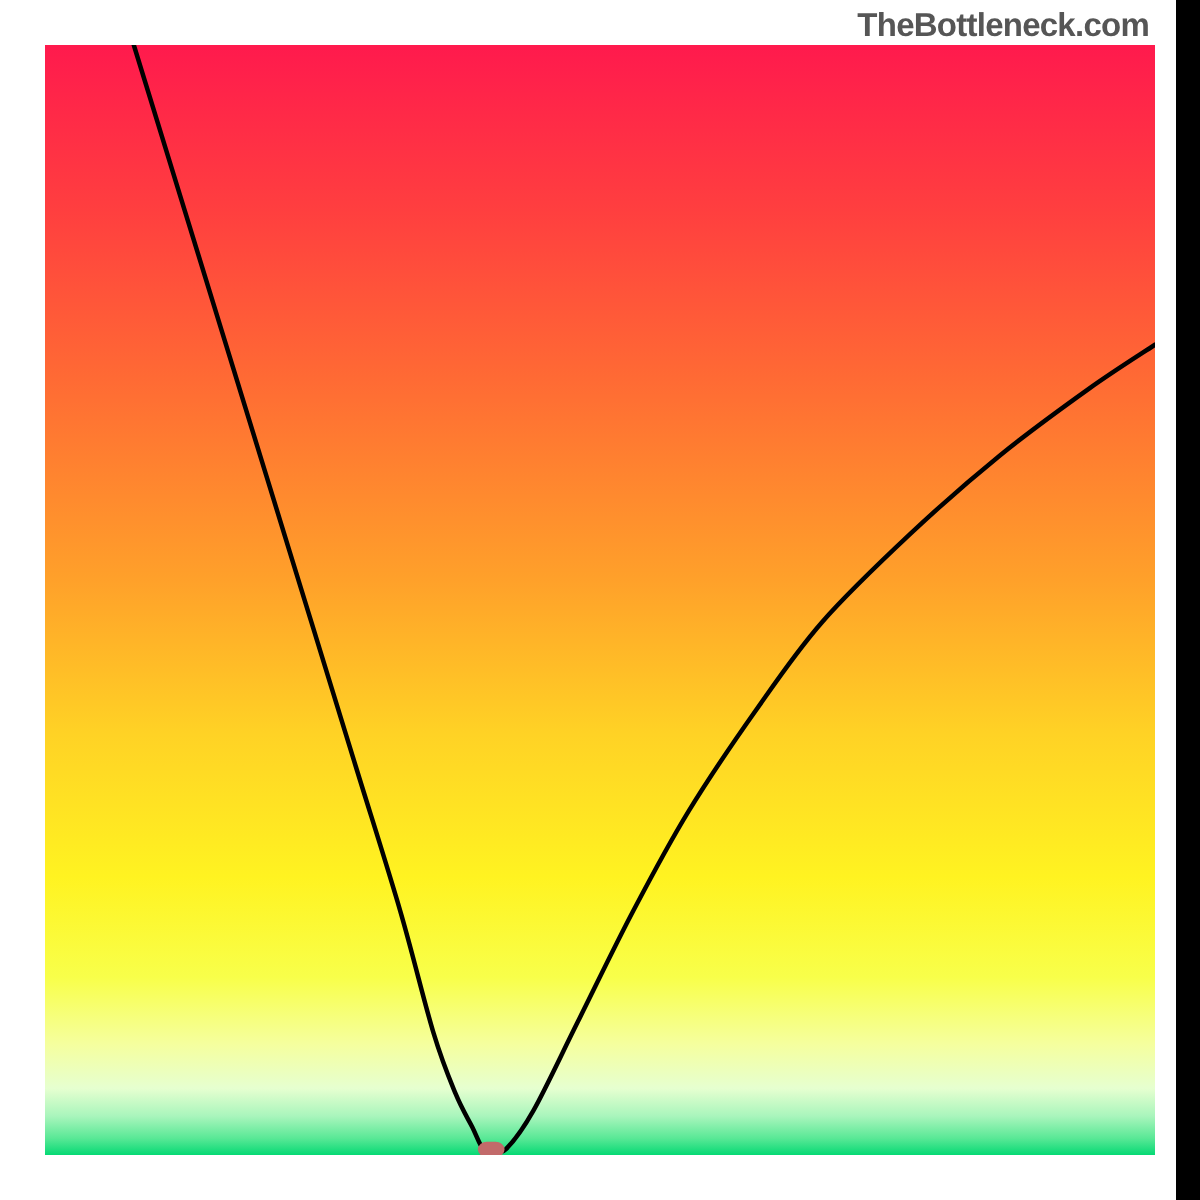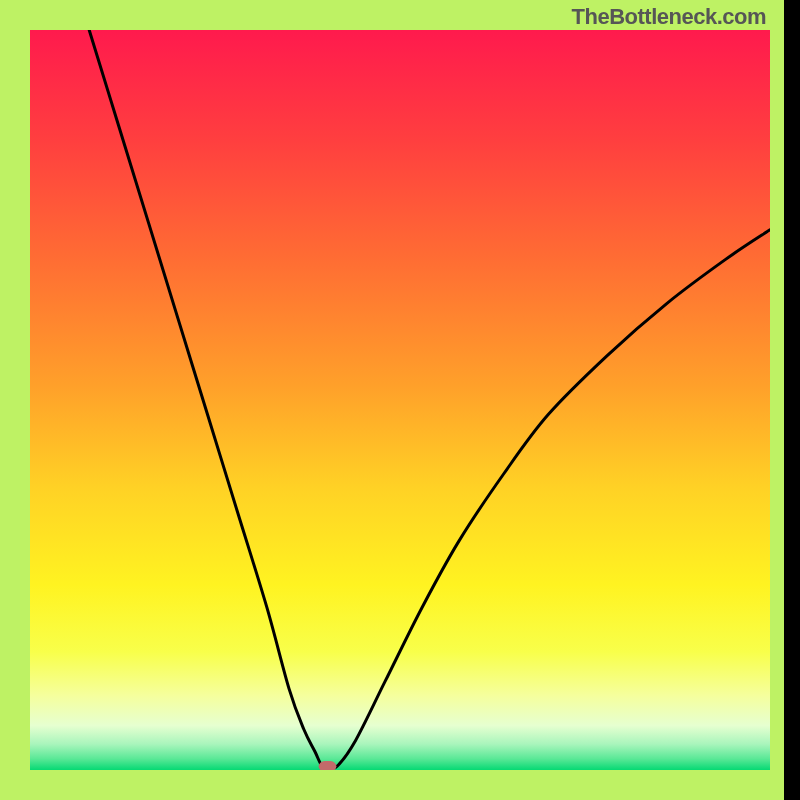--- a/index.html
+++ b/index.html
@@ -6,21 +6,21 @@
     margin: 0;
     padding: 0;
     width: 800px;
     height: 800px;
     background: #000000;
     overflow: hidden;
   }
   .outer {
     width: 784px;
     height: 800px;
-    background: #bef264;
+    background: #ffffff;
     position: relative;
   }
   .watermark {
     position: absolute;
     top: 4px;
     right: 18px;
     font-family: Arial, Helvetica, sans-serif;
     font-size: 22px;
     font-weight: 600;
     color: #565656;

